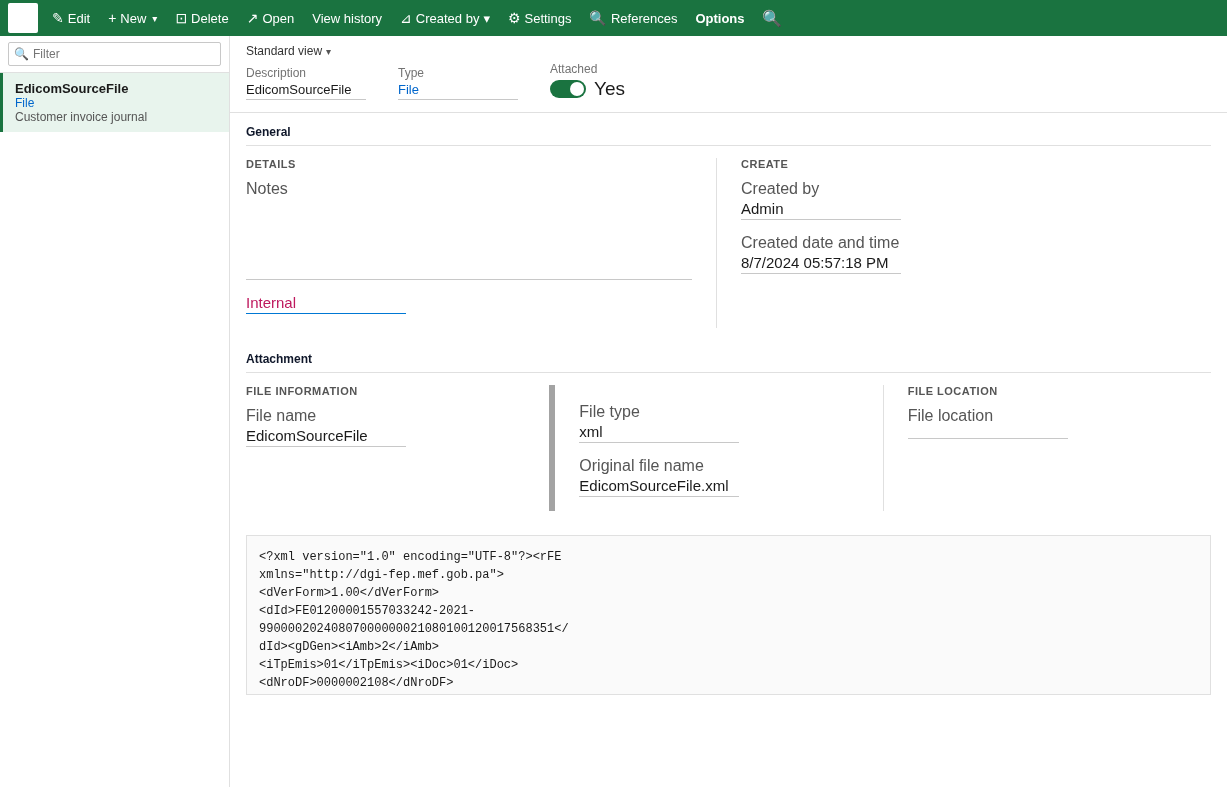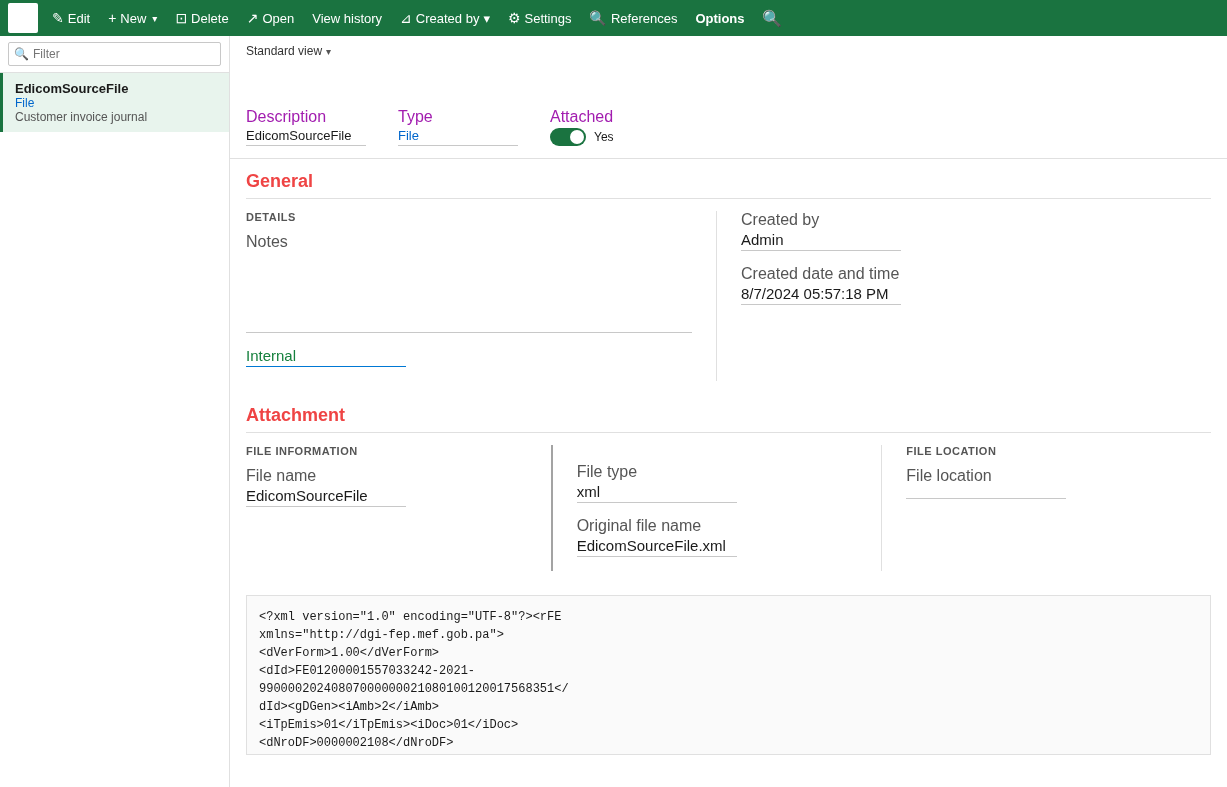--- a/index.html
+++ b/index.html
@@ -63,56 +63,56 @@
     
     .page-title {
       padding: 0 16px 12px; font-size: 22px; font-weight: 300; color: #1a1a1a; line-height: 1.2;
     }
 
     
     .form-header-row {
       display: flex; align-items: flex-end; padding: 0 16px 12px; gap: 32px; border-bottom: 1px solid #e0e0e0;
     }
     .form-field { display: flex; flex-direction: column; gap: 2px; }
-    .form-field label { font-size: 16px; color: #a21caf; margin-top: 46px; }
+    .form-field label { font-size: 12px; color: #737373; }
     .form-field .field-value {
       font-size: 13px; color: #1a1a1a; border-bottom: 1px solid #c8c8c8; padding-bottom: 2px; min-width: 120px;
     }
     .form-field .field-value.link { color: #0066cc; }
 
     
     .toggle-wrap { display: flex; align-items: center; gap: 8px; }
     .toggle {
       width: 36px; height: 18px; background: #1a7340; border-radius: 9px; position: relative; cursor: pointer;
     }
     .toggle::after {
       content: ''; position: absolute; right: 2px; top: 2px; width: 14px; height: 14px; background: #fff; border-radius: 50%;
     }
-    .toggle-label { font-size: 12px; }
+    .toggle-label { font-size: 19px; }
 
     
     .section { padding: 12px 16px; }
-    .section-title { font-size: 18px; font-weight: 600; color: #ef4444; margin-bottom: 12px; border-bottom: 1px solid #e0e0e0; padding-bottom: 6px; }
+    .section-title { font-size: 12px; font-weight: 600; color: #0f172a; margin-bottom: 12px; border-bottom: 1px solid #e0e0e0; padding-bottom: 6px; }
 
     
     .general-grid { display: flex; gap: 0; }
     .general-col { flex: 1; padding-right: 24px; }
     .general-col + .general-col { border-left: 1px solid #e0e0e0; padding-left: 24px; }
 
     .subsection-title { font-size: 11px; font-weight: 700; color: #555; text-transform: uppercase; letter-spacing: 0.5px; margin-bottom: 10px; }
 
     .form-row { margin-bottom: 14px; }
     .form-row label { display: block; font-size: 16px; color: #555; margin-bottom: 2px; }
     .form-row .value { font-size: 15px; color: #1a1a1a; border-bottom: 1px solid #c8c8c8; padding-bottom: 2px; min-width: 160px; display: inline-block; }
-    .form-row .value.restriction-val { color: #15803d; border-bottom: 1px solid #0078d4; }
+    .form-row .value.restriction-val { color: #be185d; border-bottom: 1px solid #0078d4; }
 
     
     .attachment-grid { display: flex; gap: 0; justify-content: center; }
     .attach-col { flex: 1; padding-right: 24px; }
-    .attach-col + .attach-col { border-left: 2px solid #a3a3a3; padding-left: 24px; }
+    .attach-col + .attach-col { border-left: 6px solid #a3a3a3; padding-left: 24px; }
     .attach-col:last-child { border-left: 1px solid #e0e0e0; padding-left: 24px; }
 
     
     .preview-section { padding: 12px 16px; }
     .preview-title { font-size: 14px; font-weight: 600; margin-bottom: 8px; }
     .preview-box {
       border: 1px solid #e0e0e0; background: #fafafa; padding: 12px; font-family: 'Courier New', monospace; font-size: 12px; color: #1a1a1a; line-height: 1.5; height: 160px; overflow-y: scroll; position: relative; white-space: pre-wrap; word-break: break-all;
     }
 
     
@@ -224,20 +224,21 @@
           <div class="form-row">
             <label>Notes</label>
             <div class="notes-area"></div>
           </div>
           <div class="form-row">
             <span class="value restriction-val">Internal</span>
           </div>
         </div>
 
         <div class="general-col">
+          <div class="subsection-title">CREATE</div>
           <div class="form-row">
             <label>Created by</label>
             <span class="value">Admin</span>
           </div>
           <div class="form-row">
             <label>Created date and time</label>
             <span class="value">8/7/2024 05:57:18 PM</span>
           </div>
         </div>
 

